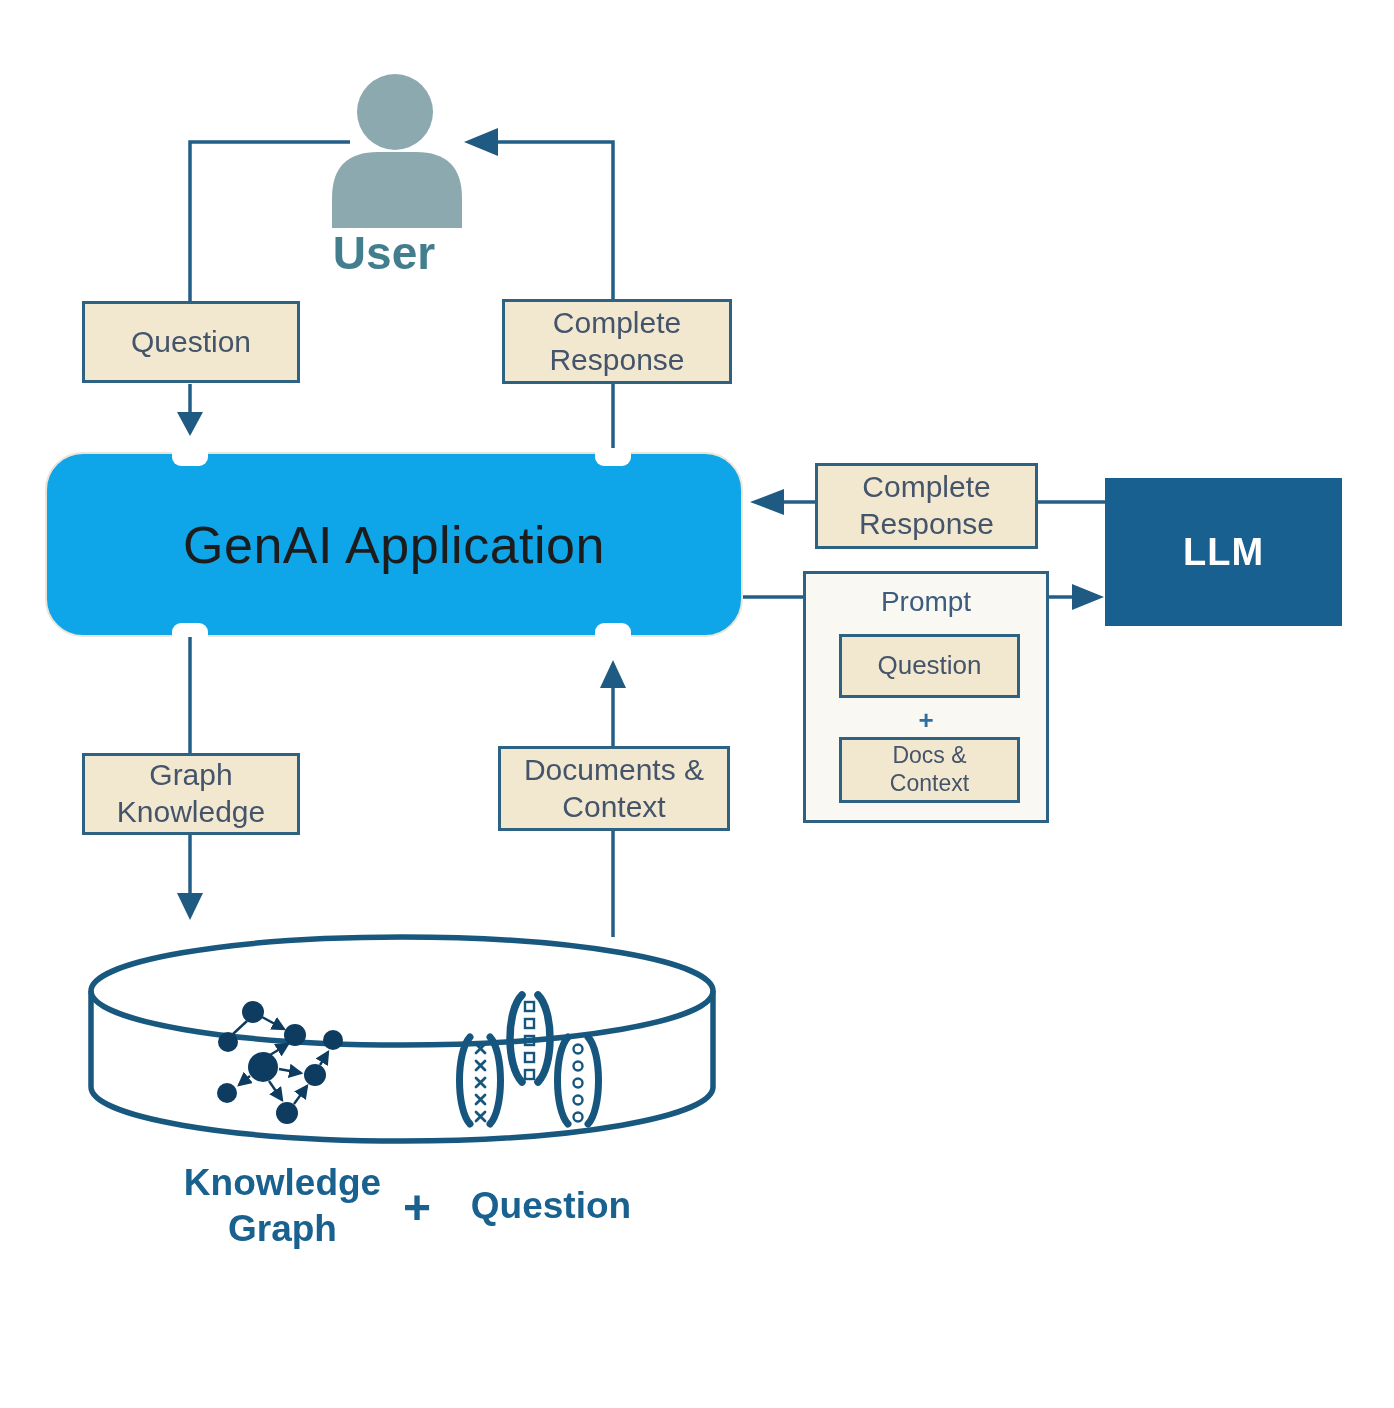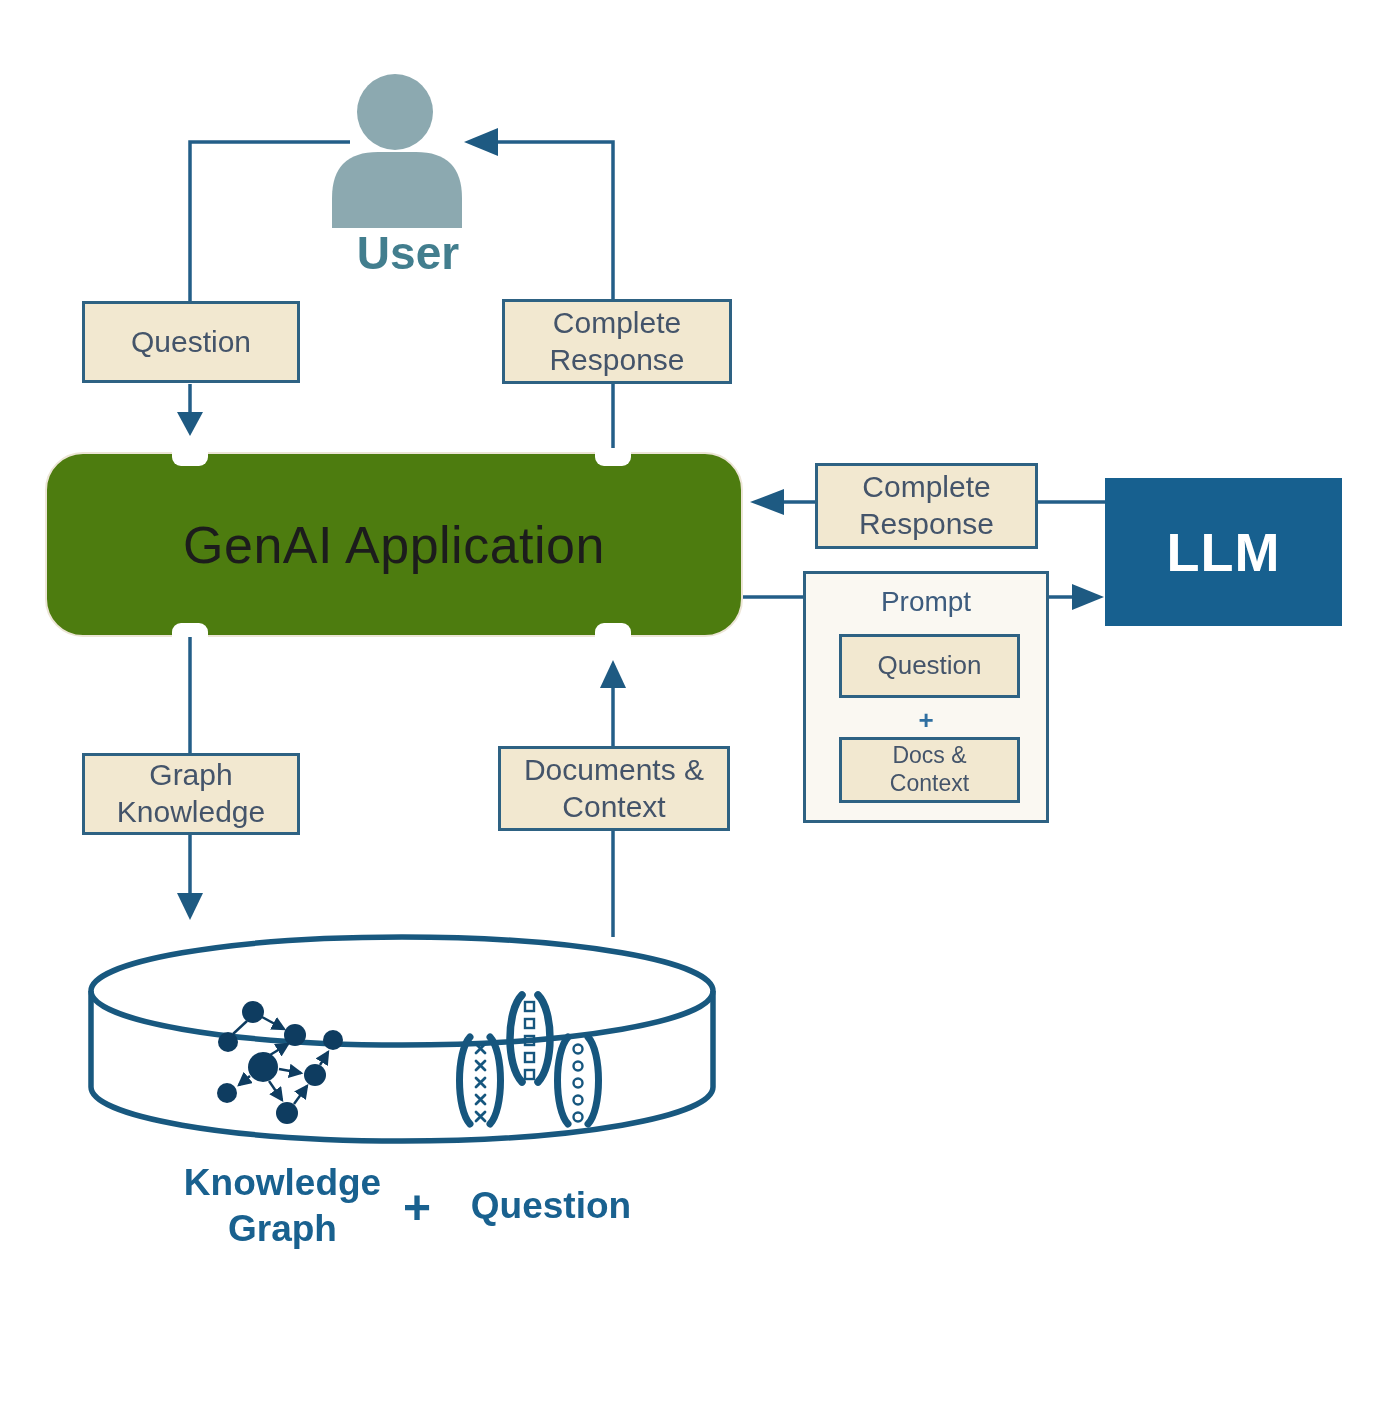--- a/index.html
+++ b/index.html
@@ -19,35 +19,35 @@
     color:#44546A;
     display:flex;flex-direction:column;align-items:center;justify-content:center;
     text-align:center;
     font-size:30px;
     line-height:1.22;
     z-index:2;
   }
   .edge-box span{display:block;}
   
   .genai-box{
-    background:#4d7c0f;
+    background:#0ea5e9;
     border:2px solid #ECE5D6;
     border-radius:38px;
     display:flex;align-items:center;justify-content:center;
     color:#1C1C1C;
     font-size:52px;
     letter-spacing:0.5px;
     z-index:2;
   }
   
   .llm-box{
     background:#17608F;
     color:#FFFFFF;
     display:flex;align-items:center;justify-content:center;
-    font-size:54px;font-weight:700;letter-spacing:1px;
+    font-size:38px;font-weight:700;letter-spacing:1px;
     z-index:2;
   }
   
   .prompt-box{
     background:#FAF8F2;
     border:3px solid #2E6283;
     z-index:2;
   }
   .prompt-title{
     position:absolute;left:0;top:12px;width:100%;
@@ -74,21 +74,21 @@
   }
   svg.layer{
     position:absolute;left:0;top:0;z-index:5;pointer-events:none;
   }
 </style>
 </head>
 <body>
 
 <div class="canvas">
 
-  <div class="abs user-label" style="left:308px;top:226px;width:200px;">User</div>
+  <div class="abs user-label" style="left:284px;top:226px;width:200px;">User</div>
 
   <div class="abs edge-box" style="left:82px;top:301px;width:218px;height:82px;">
     <span>Question</span>
   </div>
 
   <div class="abs edge-box" style="left:502px;top:299px;width:230px;height:85px;">
     <span>Complete</span>
     <span>Response</span>
   </div>
 

